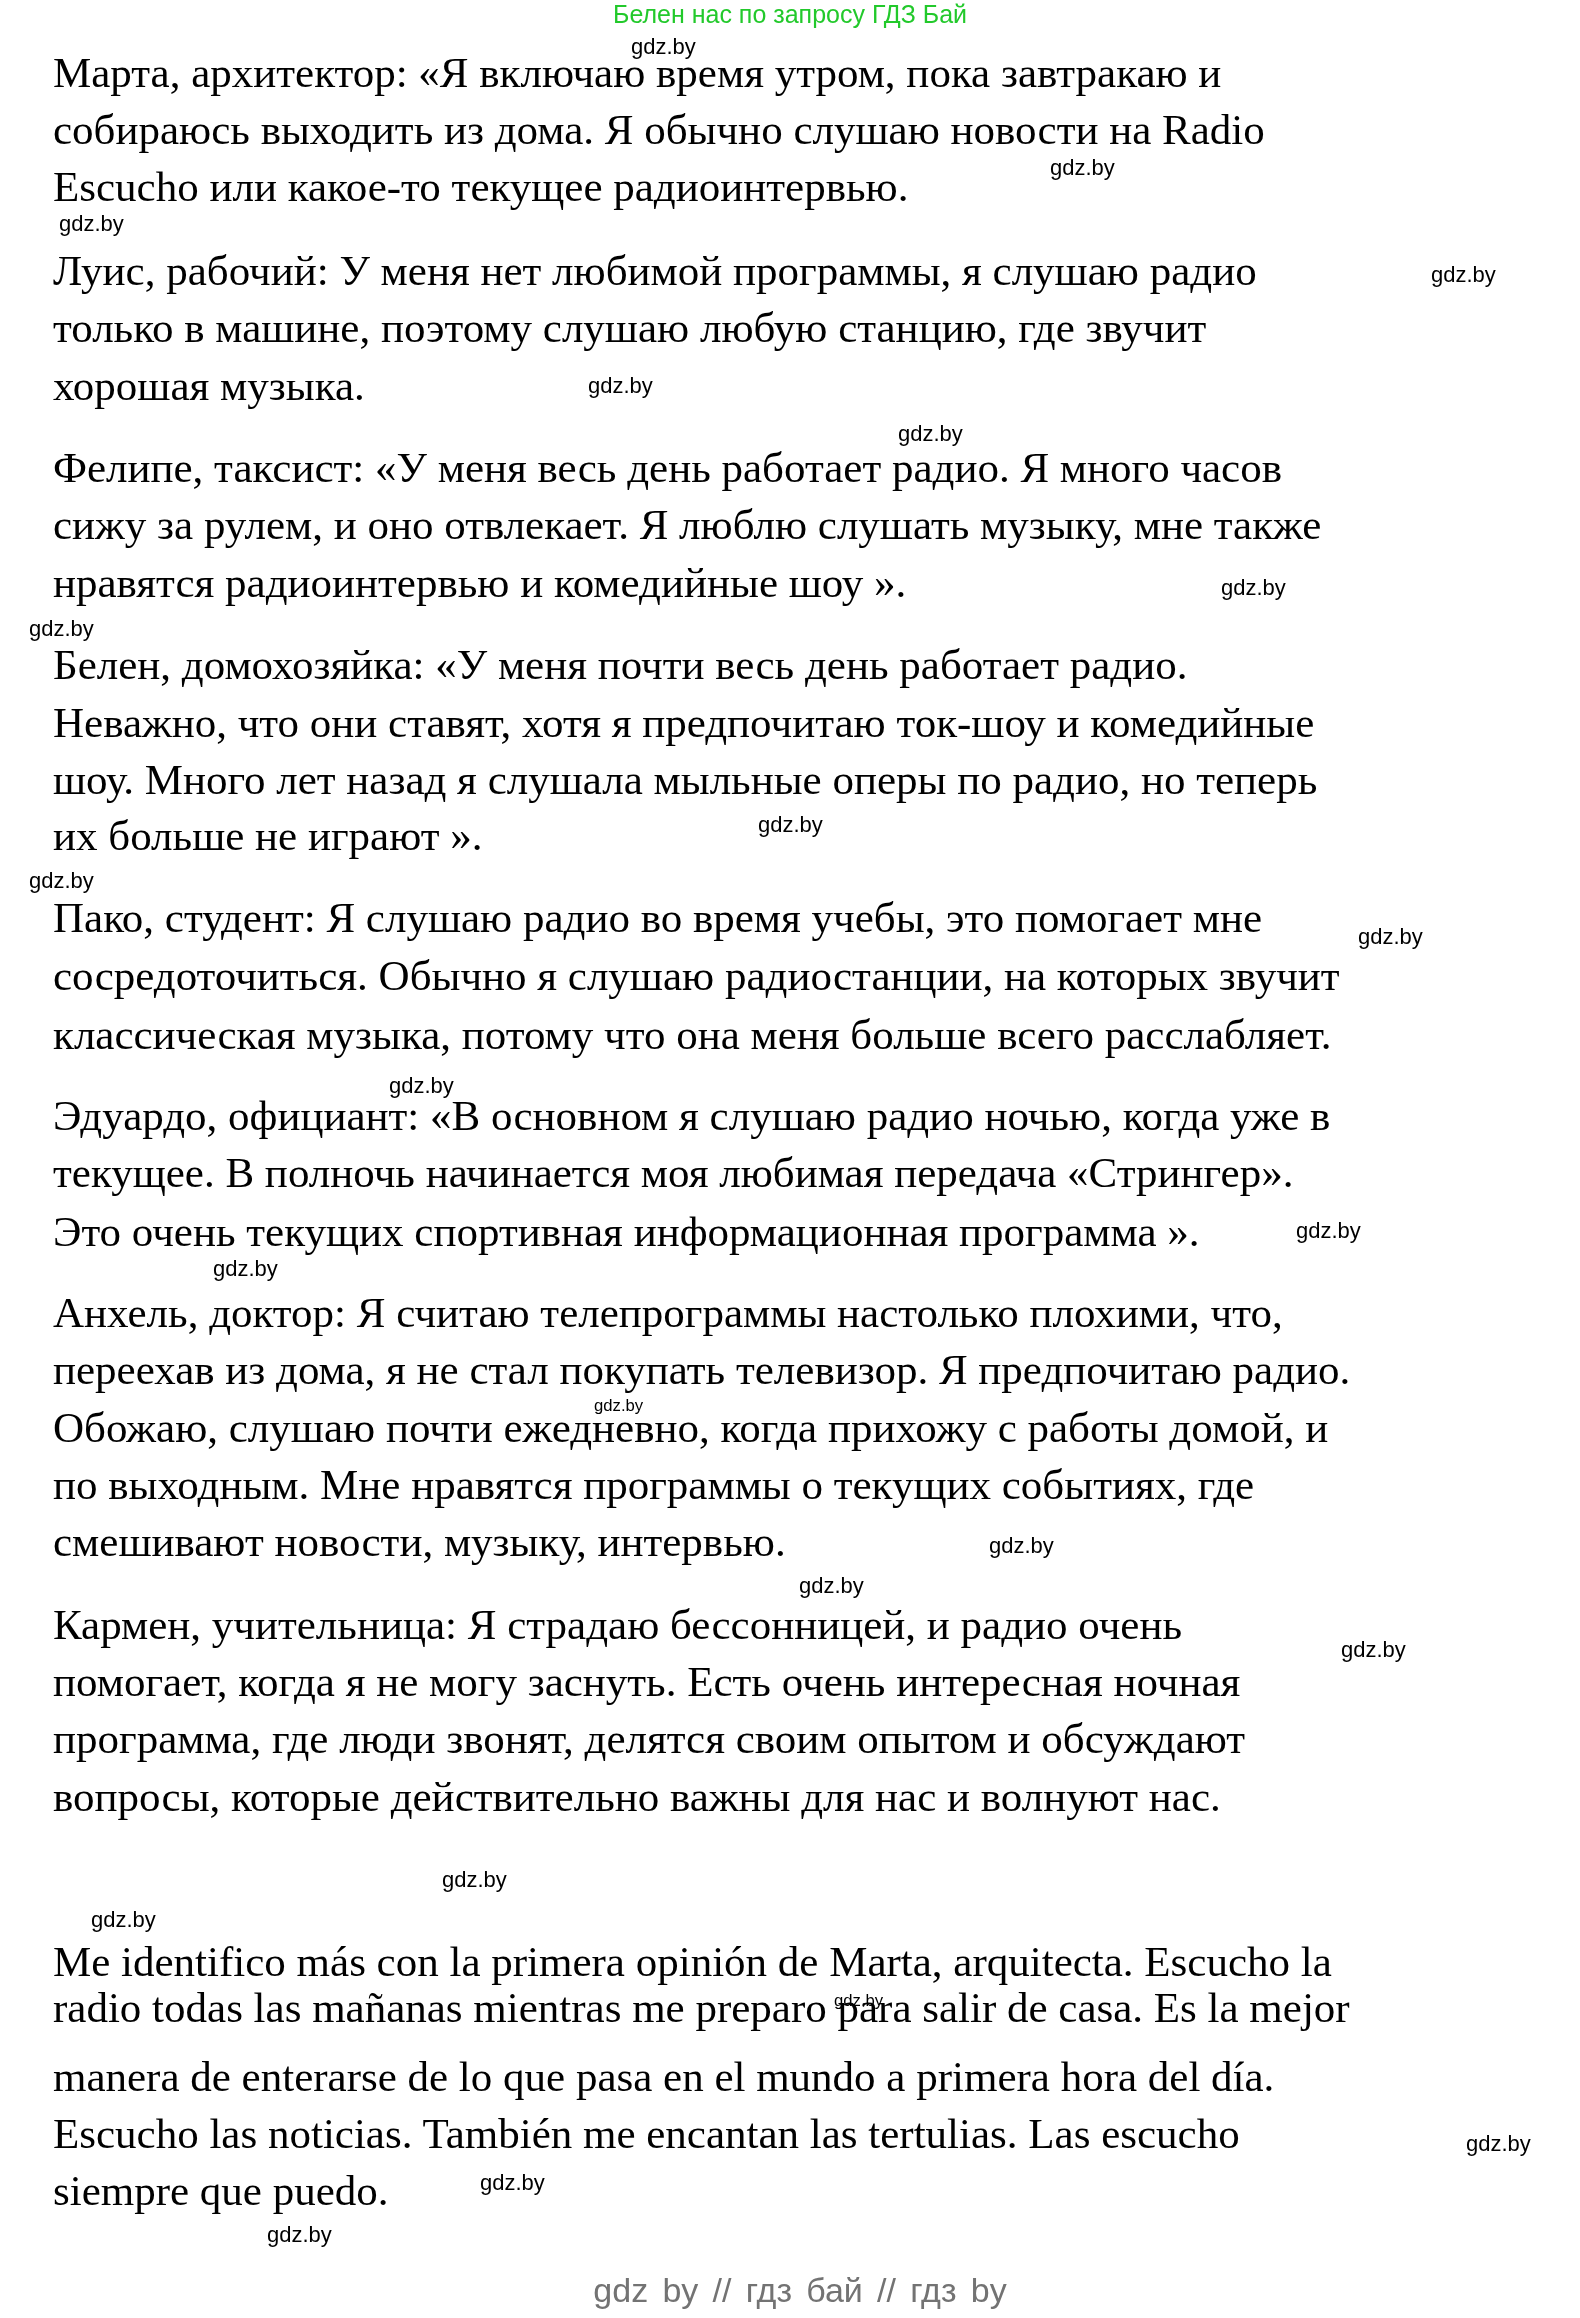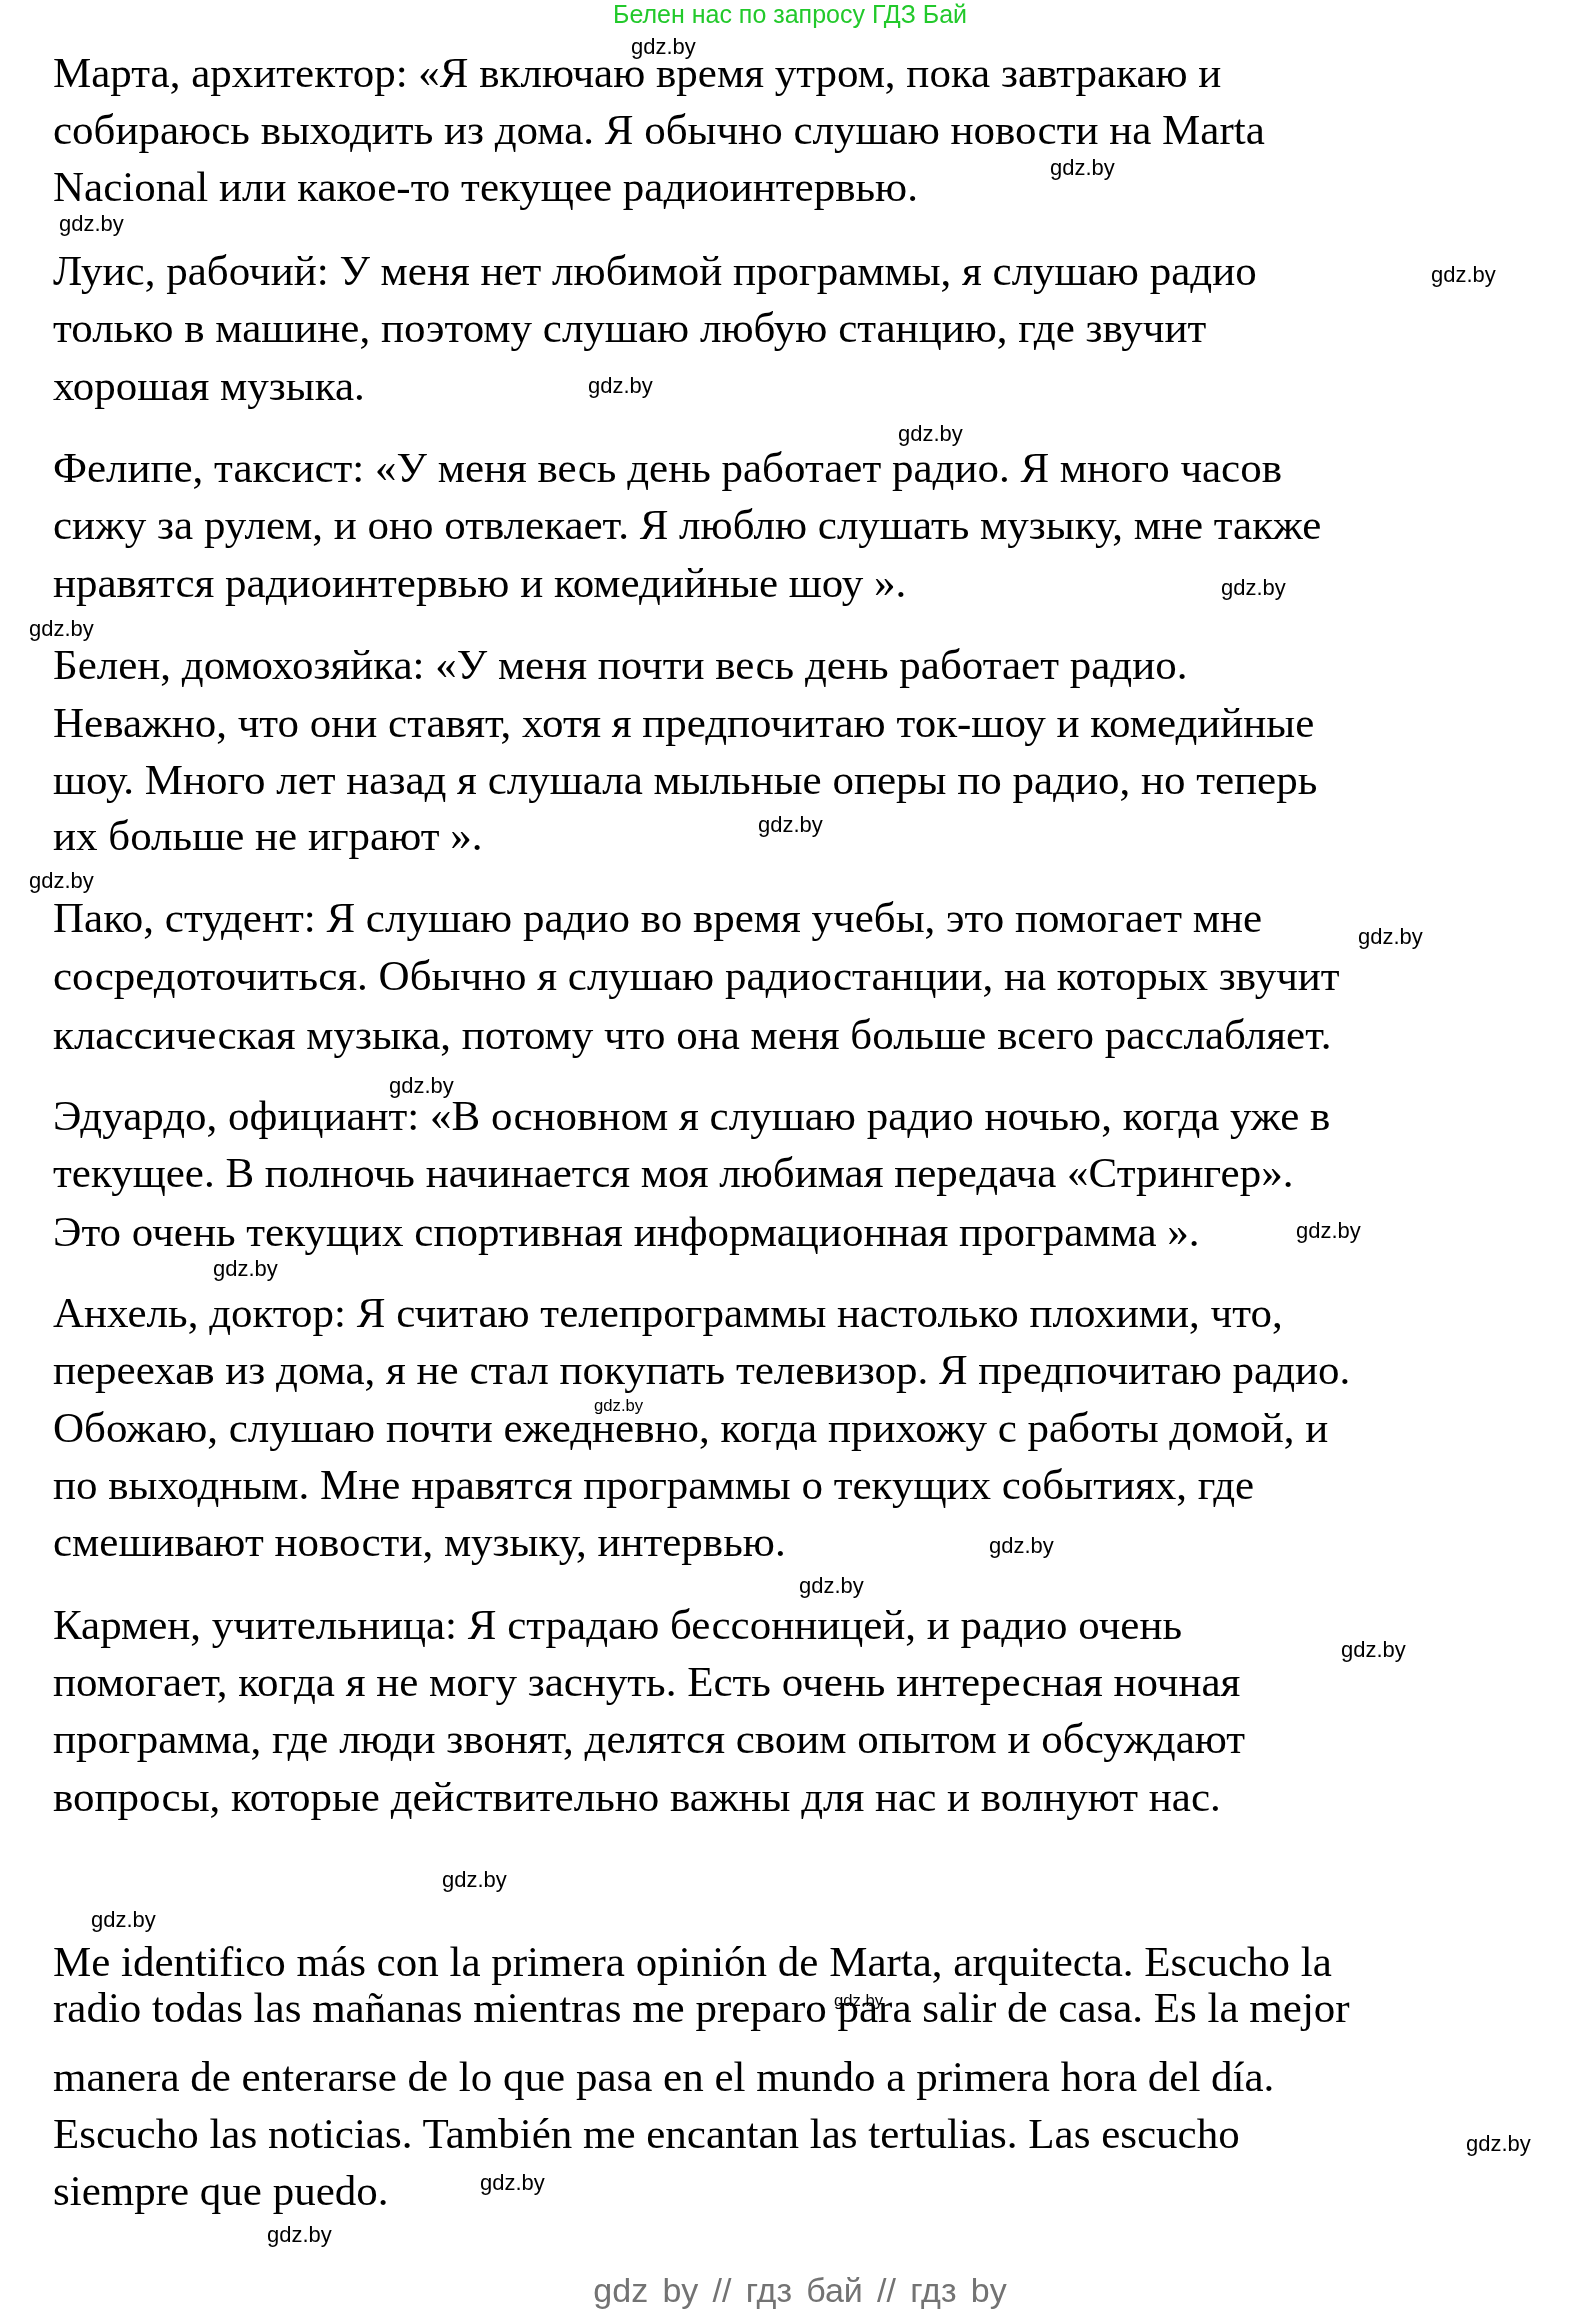--- a/index.html
+++ b/index.html
@@ -24,22 +24,22 @@
     font-size: 22px; color: #000; line-height: 24px; white-space: nowrap;
   }
   .wm.small { font-size: 16.7px; }
 </style>
 </head>
 <body>
 
 <div class="header">Белен нас по запросу ГДЗ Бай</div>
 
 <div class="line" style="top:49px">Марта, архитектор: «Я включаю время утром, пока завтракаю и</div>
-<div class="line" style="top:106px">собираюсь выходить из дома. Я обычно слушаю новости на Marta</div>
-<div class="line" style="top:163px">Nacional или какое-то текущее радиоинтервью.</div>
+<div class="line" style="top:106px">собираюсь выходить из дома. Я обычно слушаю новости на Radio</div>
+<div class="line" style="top:163px">Escucho или какое-то текущее радиоинтервью.</div>
 
 <div class="line" style="top:247px">Луис, рабочий: У меня нет любимой программы, я слушаю радио</div>
 <div class="line" style="top:304px">только в машине, поэтому слушаю любую станцию, где звучит</div>
 <div class="line" style="top:362px">хорошая музыка.</div>
 
 <div class="line" style="top:444px">Фелипе, таксист: «У меня весь день работает радио. Я много часов</div>
 <div class="line" style="top:501px">сижу за рулем, и оно отвлекает. Я люблю слушать музыку, мне также</div>
 <div class="line" style="top:559px">нравятся радиоинтервью и комедийные шоу ».</div>
 
 <div class="line" style="top:641px">Белен, домохозяйка: «У меня почти весь день работает радио.</div>

